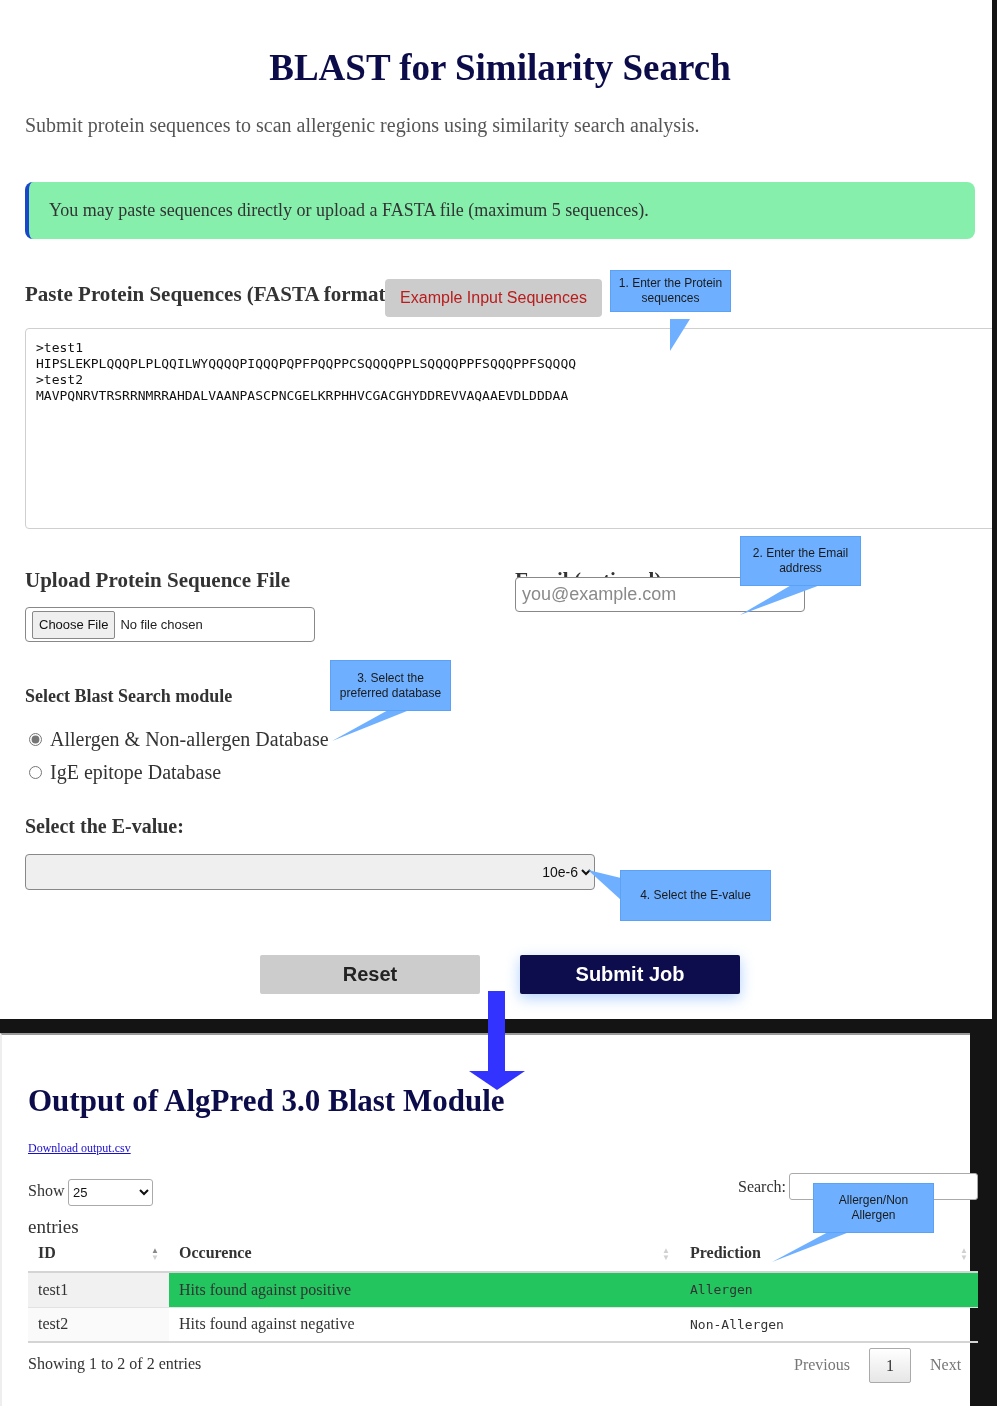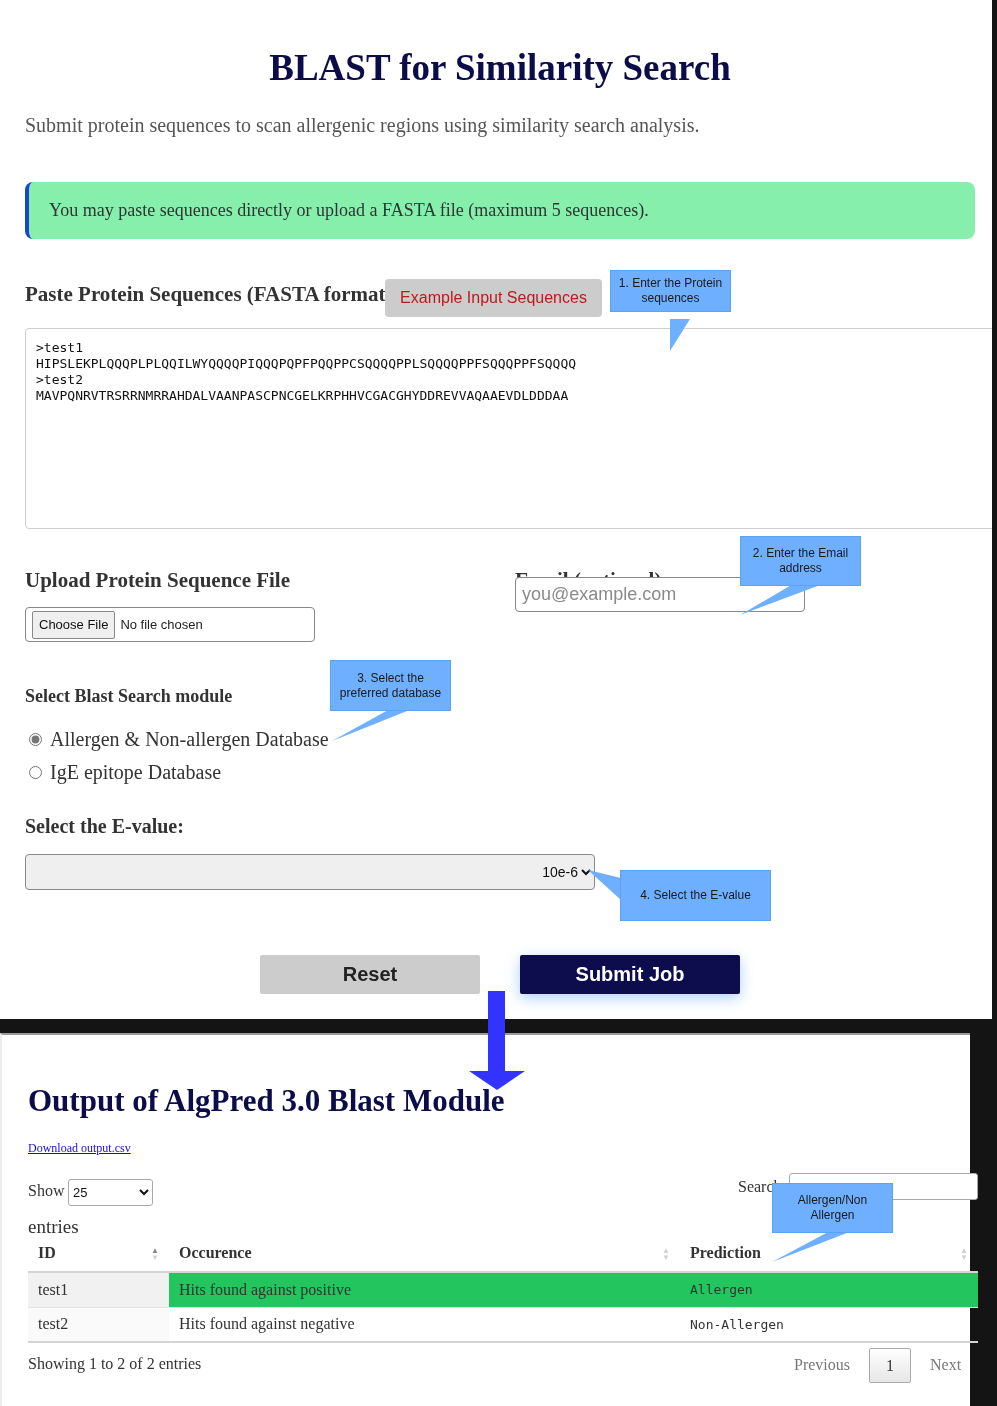--- a/index.html
+++ b/index.html
@@ -275,20 +275,20 @@
         <td class="mono">Non-Allergen</td>
       </tr>
     </tbody>
   </table>
 
   <span id="info-label">Showing 1 to 2 of 2 entries</span>
   <span id="prev-btn">Previous</span>
   <button id="page-1-btn">1</button>
   <span id="next-btn">Next</span>
 
-  <div class="callout" style="left:770px; top:148px; width:121px; height:50px;">Allergen/Non Allergen</div>
+  <div class="callout" style="left:811px; top:148px; width:121px; height:50px;">Allergen/Non Allergen</div>
   <svg class="callout-tail" style="left:768px; top:196px;" width="85" height="34">
       <polygon points="60,0 82,0 2,31" fill="#6eb0ff"></polygon>
     </svg>
 </div>
 
 <div id="arrow-shaft"></div>
 <div id="arrow-head"></div>
 
 </body></html>

